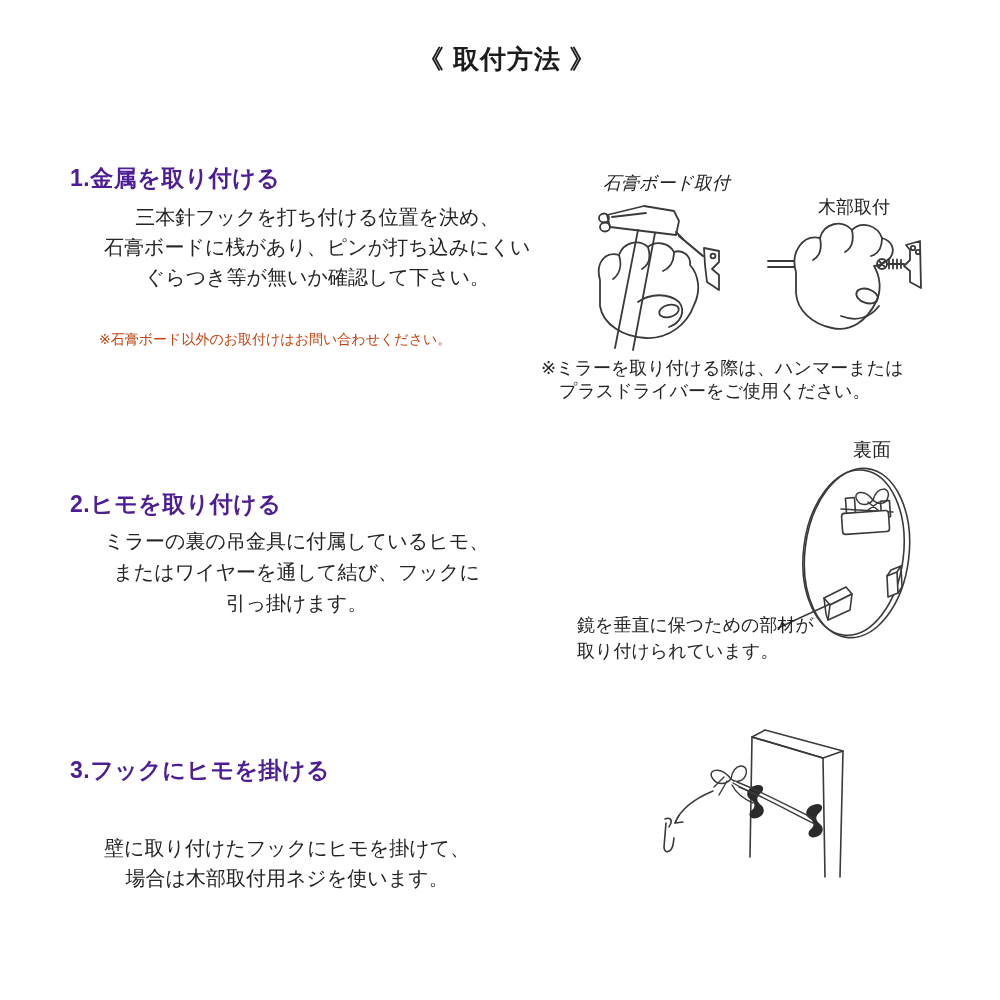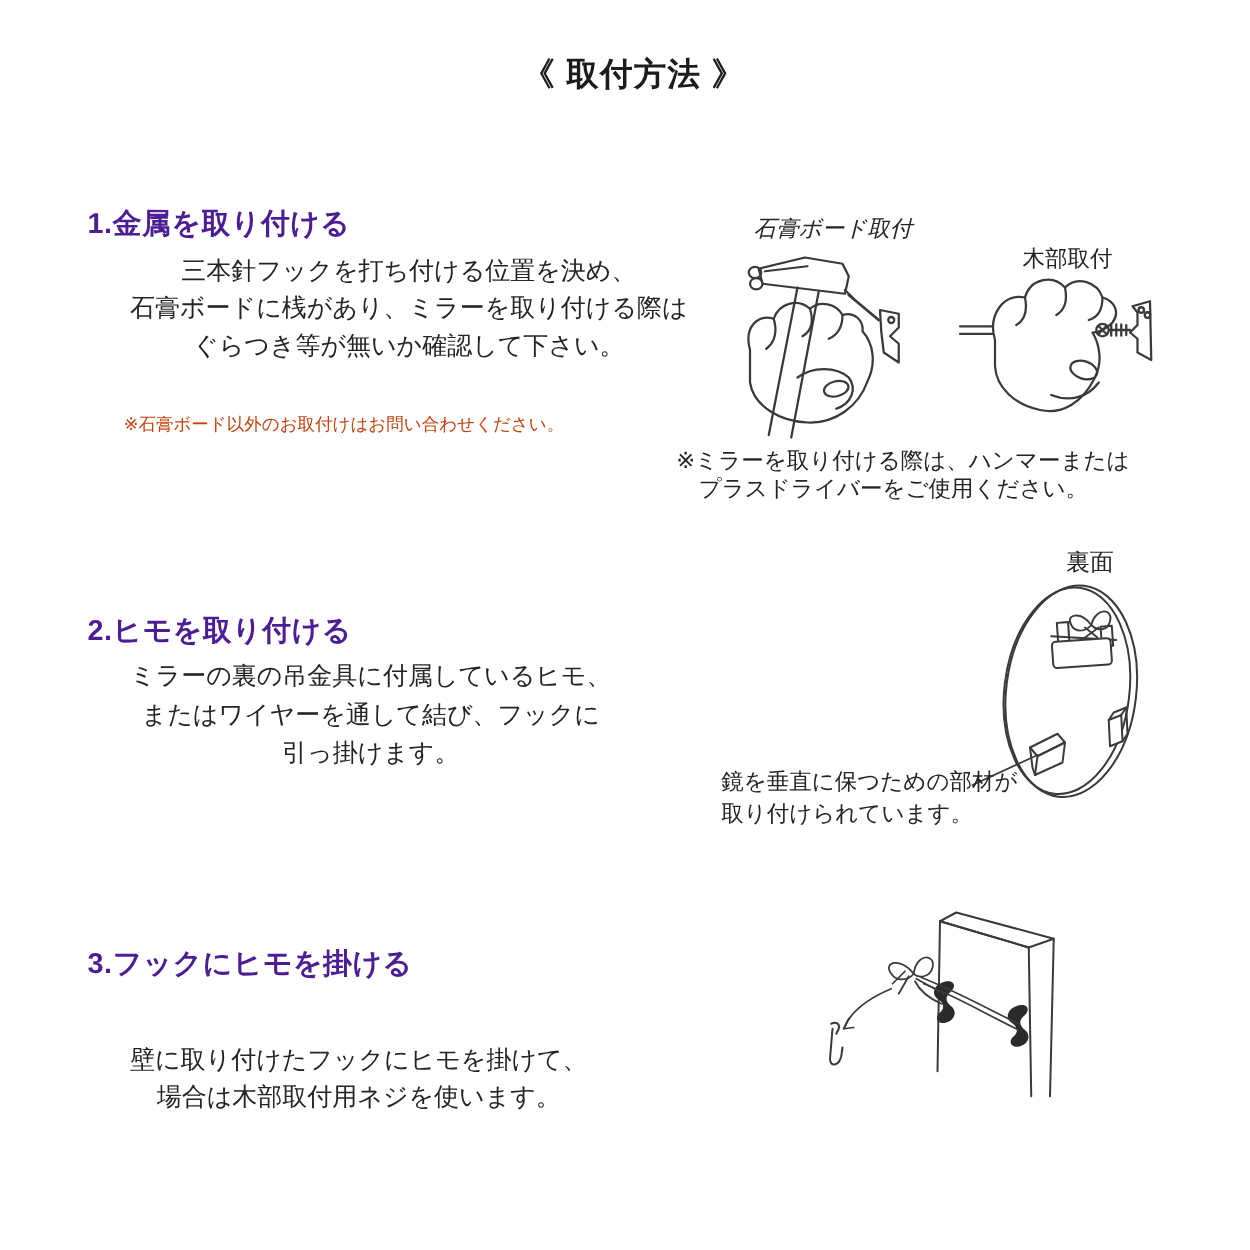--- a/index.html
+++ b/index.html
@@ -22,21 +22,21 @@
 </head>
 <body>
 
 <div id="canvas">
 
   <div class="abs title">《 取付方法 》</div>
 
   <div class="abs heading" style="left:70px;top:163px;">1.金属を取り付ける</div>
   <div class="abs body" style="left:104px;top:202px;">
     <div>三本針フックを打ち付ける位置を決め、</div>
-    <div>石膏ボードに桟があり、ミラーを取り付ける際は</div>
+    <div>石膏ボードに桟があり、ピンが打ち込みにくい</div>
     <div>ぐらつき等が無いか確認して下さい。</div>
   </div>
   <div class="abs note" style="left:99px;top:331px;">※石膏ボード以外のお取付けはお問い合わせください。</div>
 
   <div class="abs fig-label" style="left:603px;top:171px;font-style:italic;">石膏ボード取付</div>
   <div class="abs fig-label" style="left:818px;top:171px;margin-top:24px;">木部取付</div>
 
   <svg class="abs" style="left:586px;top:202px;" width="142" height="150" viewBox="0 0 142 150">
     <g fill="none" stroke="#3a3a3a" stroke-width="1.8" stroke-linecap="round" stroke-linejoin="round">
       <g>

